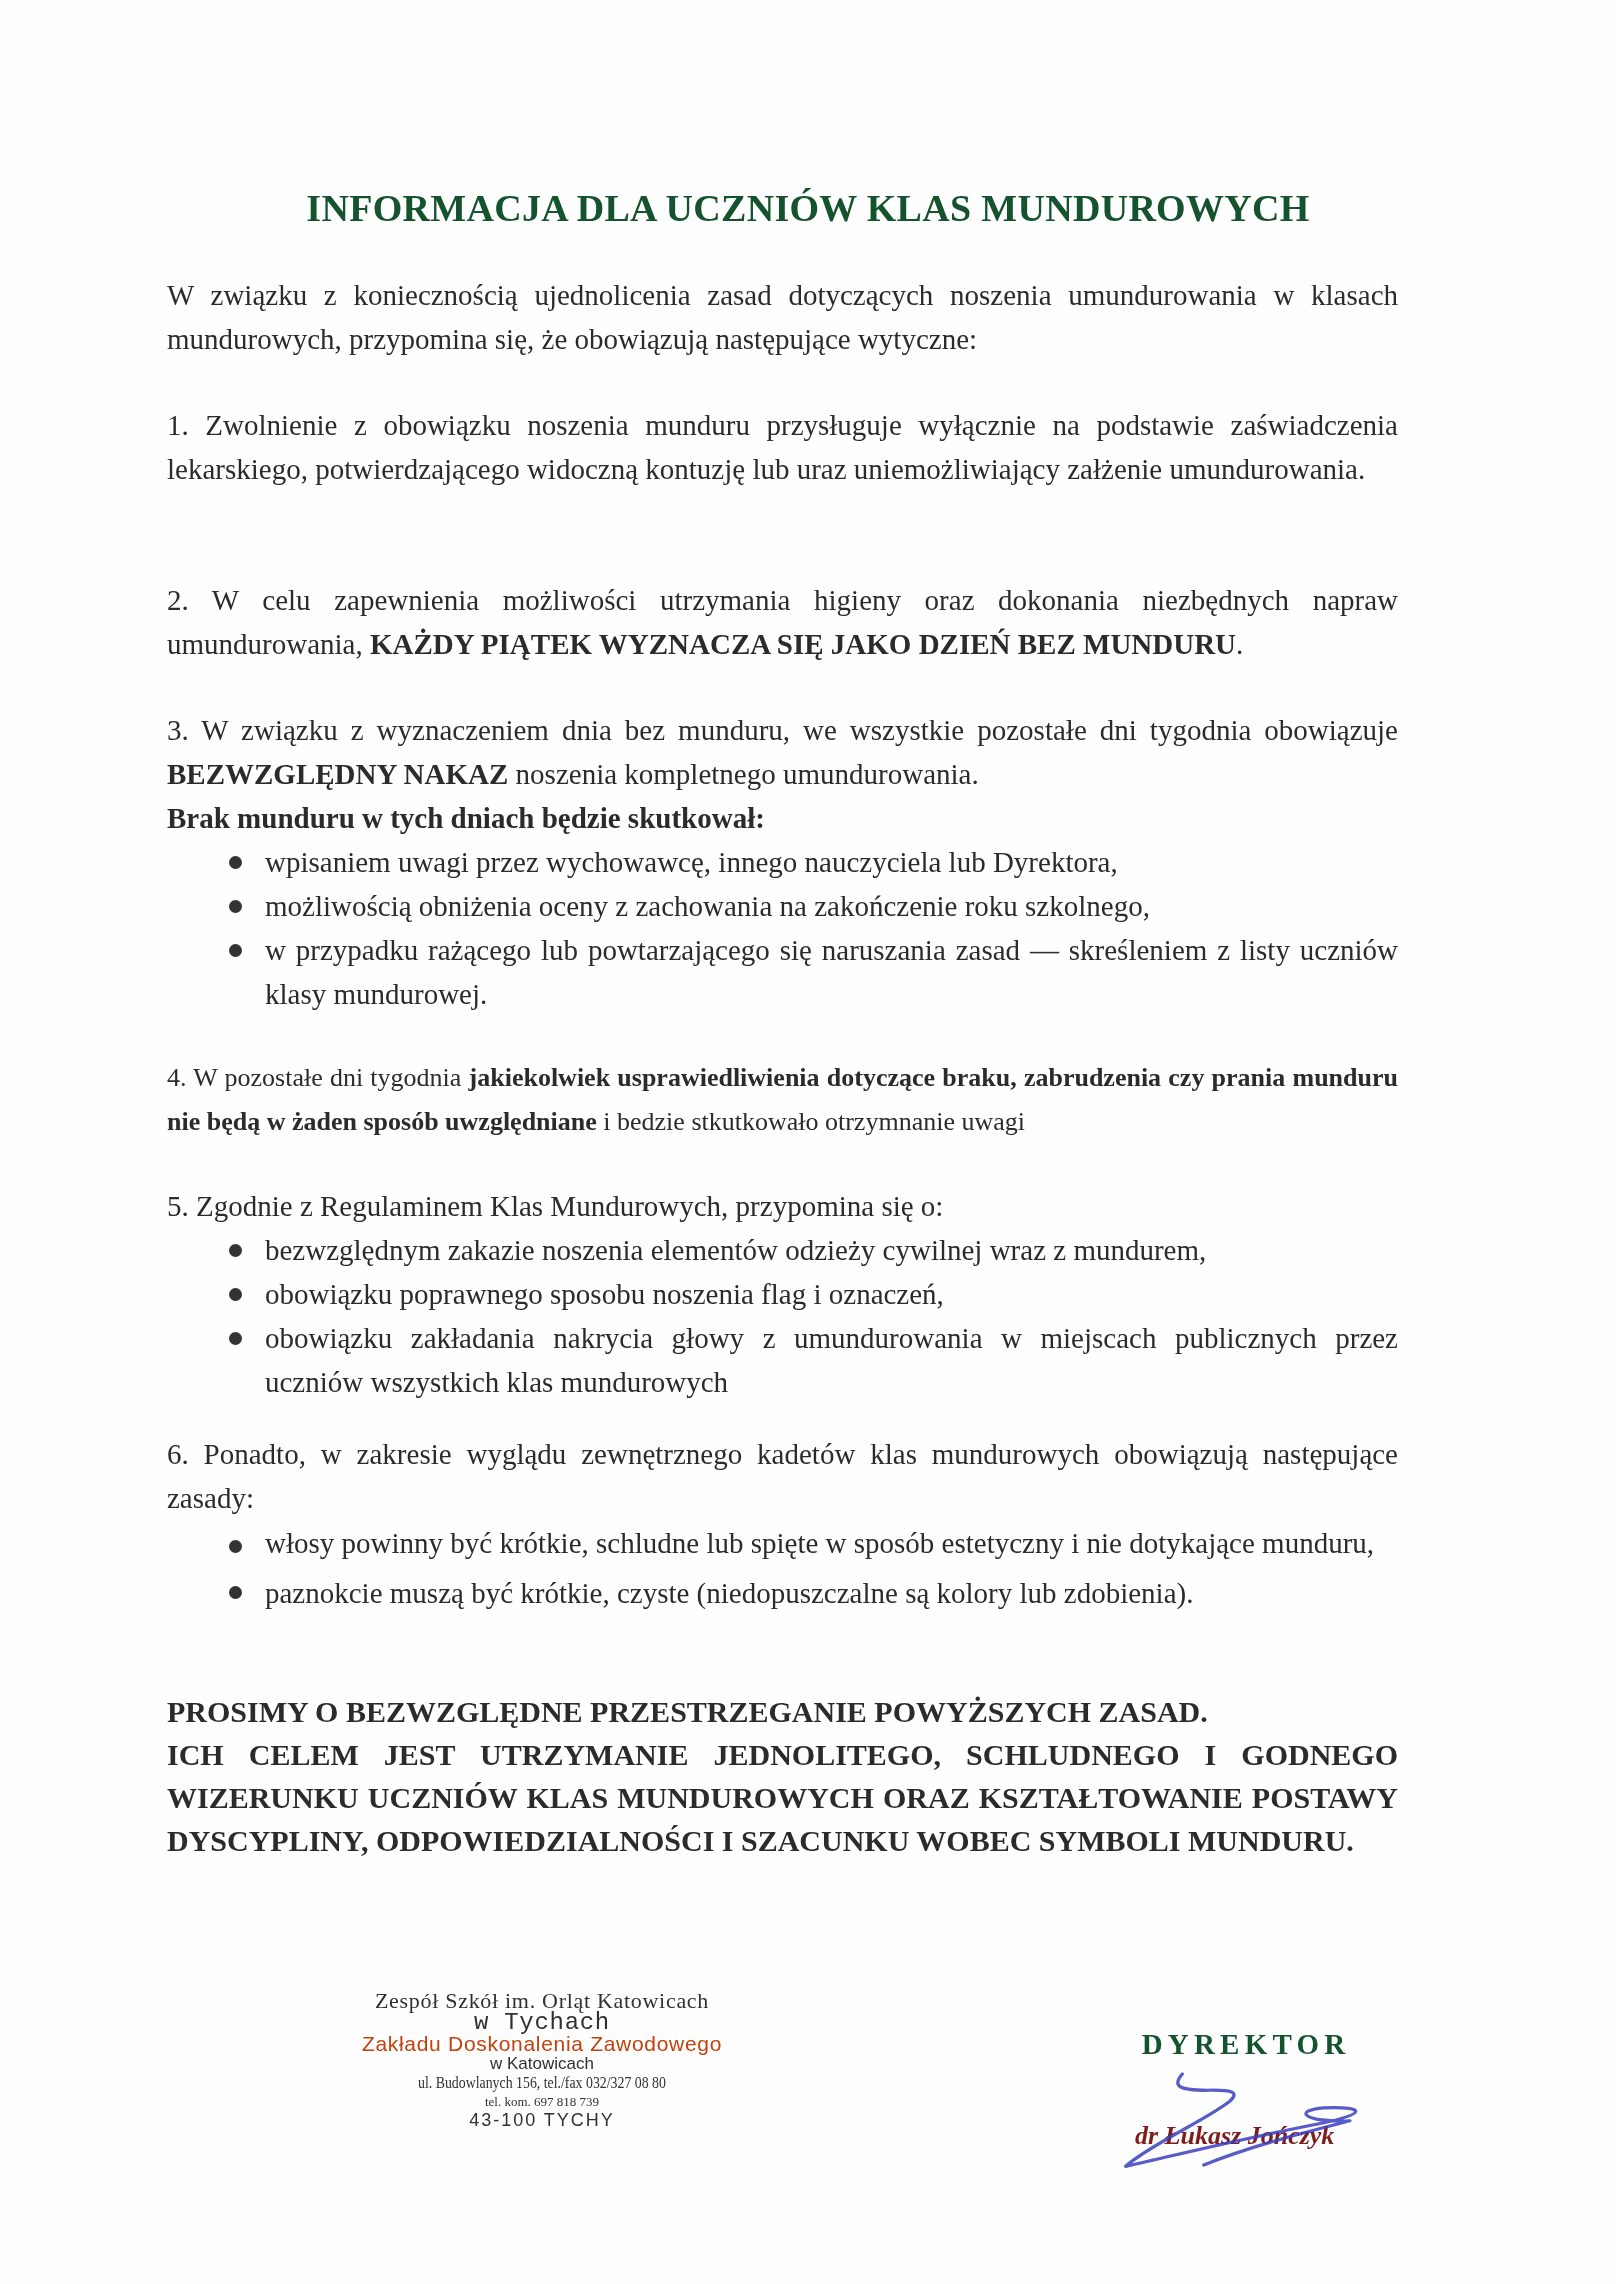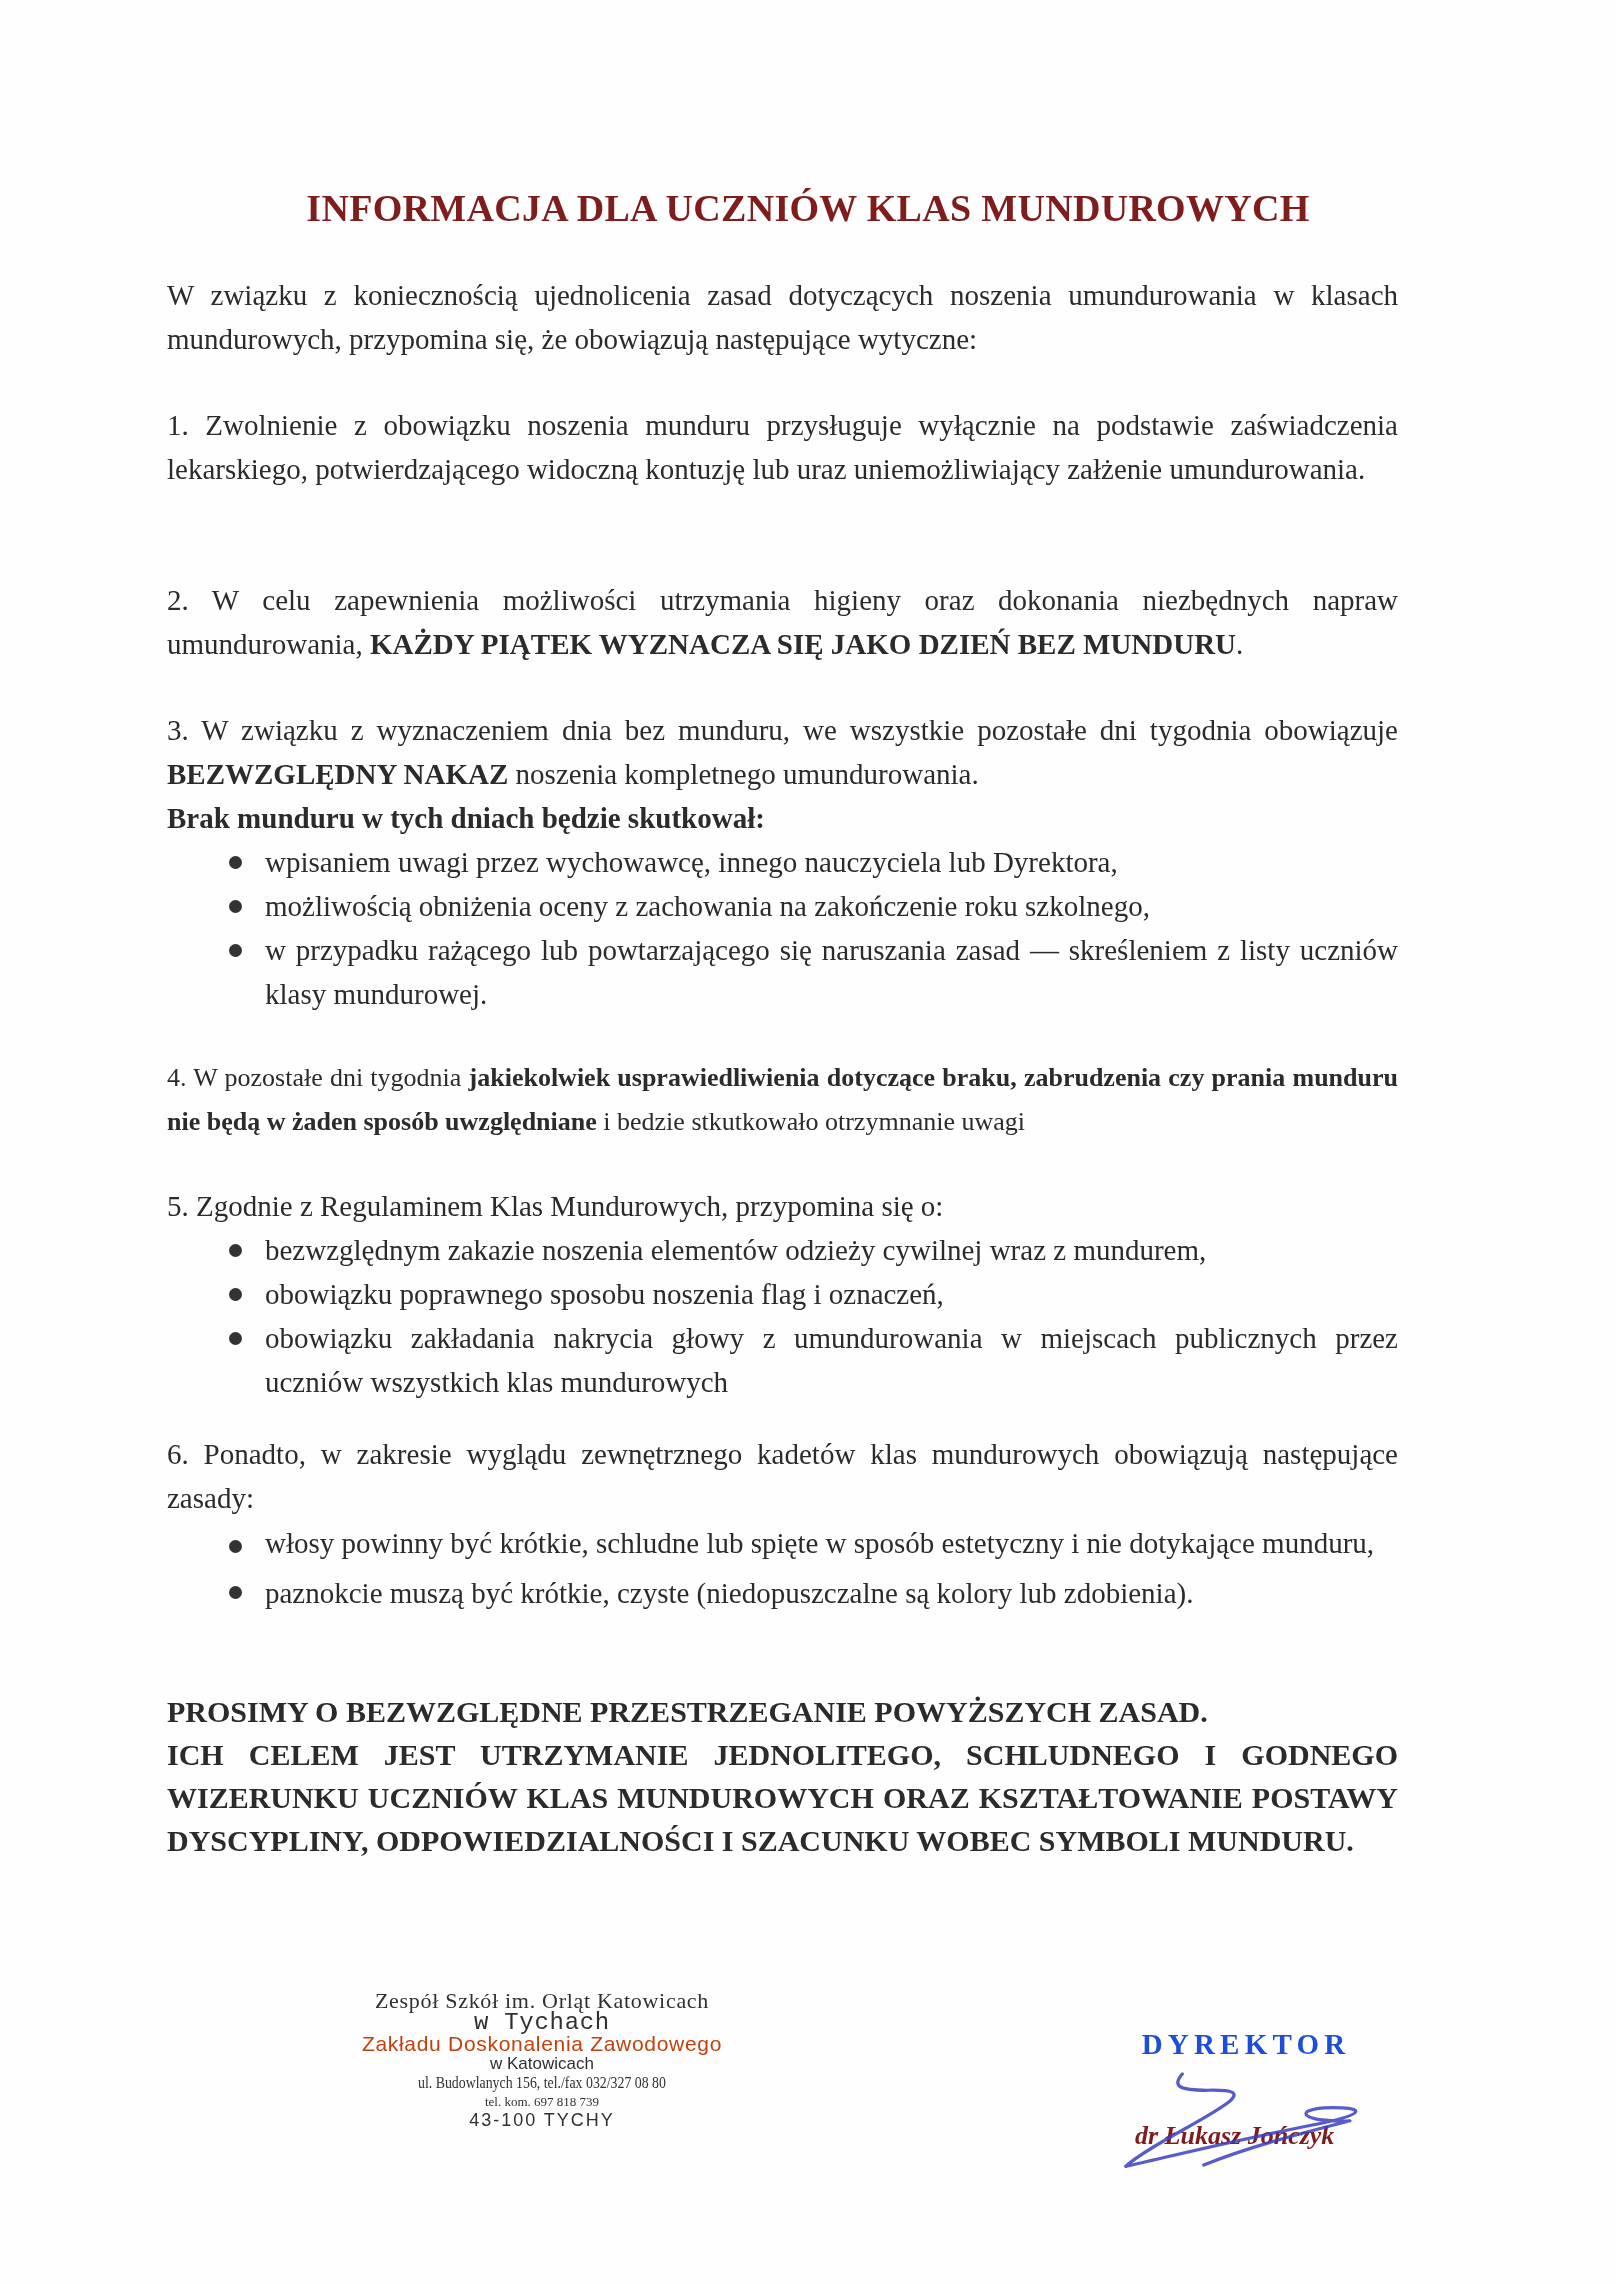--- a/index.html
+++ b/index.html
@@ -1,20 +1,20 @@
 <!DOCTYPE html>
 <html style="font-size:10.4px"><head>
 <meta charset="utf-8">
 <style>
   html, body { margin: 0; padding: 0; background: #ffffff; }
   body { width: 1616px; height: 2284px; position: relative; overflow: hidden;
          font-family: "Liberation Serif", "DejaVu Serif", serif; color: #2b2b2b; }
   .page { position: absolute; left: 0; top: 0; width: 1616px; height: 2284px; background: #fefefe; }
   .title { position: absolute; left: 0; width: 1616px; top: 186px; text-align: center;
-           font-size: 38px; font-weight: bold; letter-spacing: 0.3px; color: #7f1d1d; }
+           font-size: 38px; font-weight: bold; letter-spacing: 0.3px; color: #14532d; }
   .block { position: absolute; left: 167px; width: 1231px; font-size: 29px; line-height: 44px; }
   .just { text-align: justify; text-align-last: left; }
   .b { font-weight: bold; }
   .bullets { list-style: none; margin: 0; padding: 0; }
   .bullets li { position: relative; padding-left: 98px; }
   .bullets li::before { content: ""; position: absolute; left: 62px; top: 15.7px;
           width: 13px; height: 13px; border-radius: 50%; background: #333; }
   .p4 { font-size: 26px; }
   .closing { position: absolute; left: 167px; width: 1231px; top: 1690px;
              font-size: 30px; line-height: 43px; font-weight: bold; }
@@ -22,21 +22,21 @@
   .stamp { position: absolute; left: 307px; top: 1990px; width: 470px; text-align: center;
            color: #303030; font-family: "Liberation Serif", serif; }
   .stamp .s1 { font-size: 22px; line-height: 22px; letter-spacing: 0.7px; }
   .stamp .s2 { font-size: 24px; line-height: 21px; letter-spacing: 0.7px; font-family: Liberation Mono, monospace; }
   .stamp .s3 { font-family: "Liberation Sans", sans-serif; font-size: 21px; line-height: 22px; letter-spacing: 0.7px; color: #c2410c; }
   .stamp .s4 { font-family: "Liberation Sans", sans-serif; font-size: 17px; line-height: 18px; }
   .stamp .s5 { font-size: 16.3px; line-height: 19.6px; transform: scaleX(0.85); }
   .stamp .s6 { font-size: 13px; line-height: 18px; }
   .stamp .s7 { font-size: 18px; line-height: 19.6px; letter-spacing: 2px; font-family: "Liberation Sans", sans-serif; }
   .director { position: absolute; left: 1109px; top: 2028px; width: 274px; }
-  .director .title-d { font-size: 29px; font-weight: bold; letter-spacing: 5.2px; color: #1d4ed8; text-align: center; }
+  .director .title-d { font-size: 29px; font-weight: bold; letter-spacing: 5.2px; color: #14532d; text-align: center; }
   .director .name { position: absolute; left: 26px; top: 93px; font-size: 26px; font-style: italic; font-weight: bold; color: #7f1d1d; white-space: nowrap; }
   .director svg { position: absolute; left: 0; top: 33px; }
 </style>
 </head>
 <body>
 
 <div class="page">
 
   <div class="title">INFORMACJA DLA UCZNIÓW KLAS MUNDUROWYCH</div>
 

